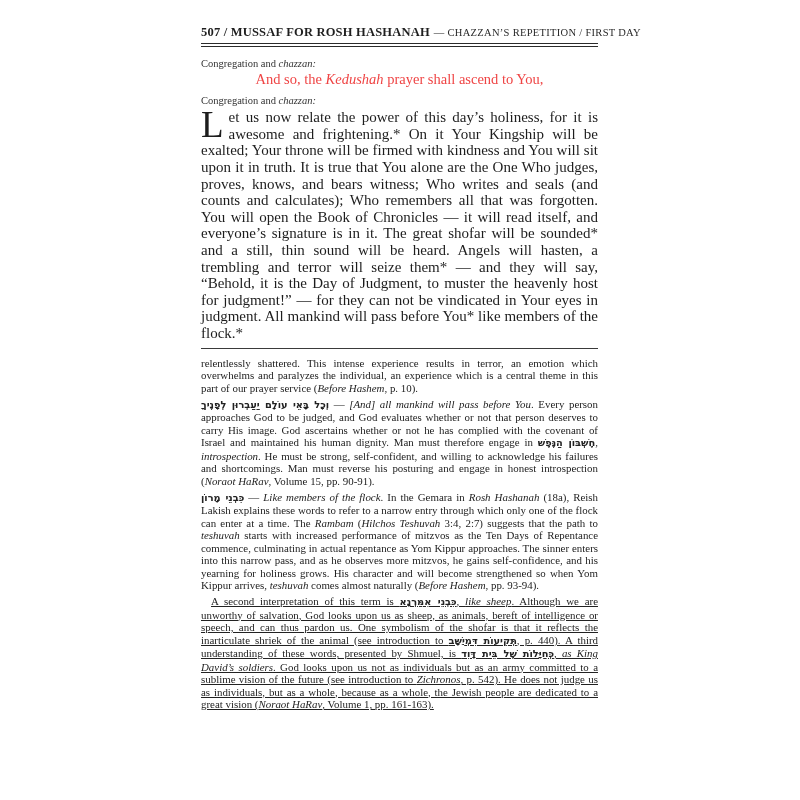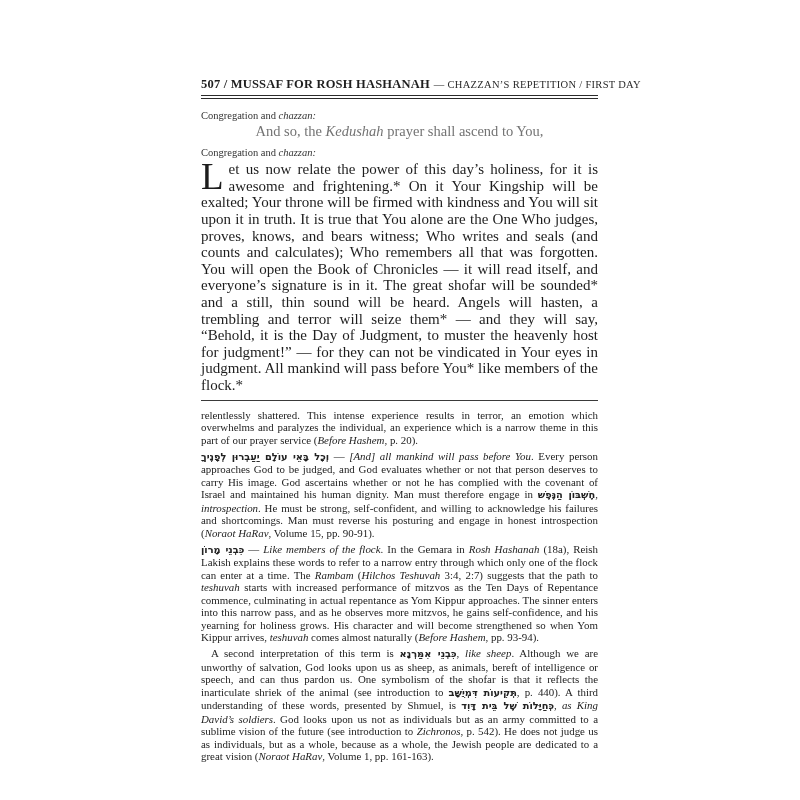--- a/index.html
+++ b/index.html
@@ -1,40 +1,40 @@
 <!DOCTYPE html>
 <html><head>
 <meta charset="utf-8">
 <style>
   html,body{margin:0;padding:0;background:#ffffff;}
   #canvas{position:relative;width:800px;height:800px;background:#ffffff;overflow:hidden;
           font-family:"Liberation Serif", serif;color:#1f1f1f;}
-  .page{position:absolute;left:201px;top:0;width:397px;padding-top:76px;}
+  .page{position:absolute;left:201px;top:0;width:397px;padding-top:24px;}
 
   
   .hdr{white-space:nowrap;line-height:14px;}
   .hdr .hl{font-weight:bold;font-size:12.5px;letter-spacing:0.2px;}
   .hdr .hr{font-size:10.5px;letter-spacing:0.3px;color:#2a2a2a;}
   .rule-double{margin-top:3px;height:2.2px;border-top:1.6px solid #2b2b2b;border-bottom:0.9px solid #2b2b2b;}
 
   
   .rubric{margin-top:11px;font-size:10.5px;color:#333;}
   .rubric2{margin-top:8px;}
-  .kline{text-align:center;font-size:14.5px;line-height:16px;margin-top:2px;color:#737373;}
+  .kline{text-align:center;font-size:14.5px;line-height:16px;margin-top:2px;color:#ef4444;}
 
   
   .prayer{margin:3px 0 0 0;font-size:15px;line-height:16.6px;text-align:justify;color:#1d1d1d;}
   .dropcap{float:left;font-size:37px;line-height:28px;padding:2px 5px 0 0;}
 
   .divider{margin-top:6px;border:none;border-top:1.2px solid #3a3a3a;}
 
   
   .commentary{margin-top:6px;font-size:10.9px;line-height:12.5px;text-align:justify;color:#222;}
   .commentary p{margin:0 0 3.5px 0;}
-  .commentary p.indent{text-indent:10px;}
+  .commentary p.indent{text-indent:10px;text-decoration:underline;}
 
   .seg-i{font-style:italic;}
   .seg-he{font-family:"DejaVu Sans", sans-serif;font-weight:700;font-size:0.9em;
           direction:rtl;unicode-bidi:isolate;}
 </style>
 </head>
 <body>
 
 <div id="canvas">
   <div class="page">
@@ -47,20 +47,20 @@
 
     <div class="rubric"><span>Congregation and </span><span class="seg-i">chazzan:</span></div>
     <div class="kline"><span>And so, the </span><span class="seg-i">Kedushah</span><span> prayer shall ascend to You,</span></div>
     <div class="rubric rubric2"><span>Congregation and </span><span class="seg-i">chazzan:</span></div>
 
     <p class="prayer"><span class="dropcap">L</span><span><span>et us now relate the power of this day’s holiness, for it is awesome and frightening.* On it Your Kingship will be exalted; Your throne will be firmed with kindness and You will sit upon it in truth. It is true that You alone are the One Who judges, proves, knows, and bears witness; Who writes and seals (and counts and calculates); Who remembers all that was forgotten. You will open the Book of Chronicles — it will read itself, and everyone’s signature is in it. The great shofar will be sounded* and a still, thin sound will be heard. Angels will hasten, a trembling and terror will seize them* — and they will say, “Behold, it is the Day of Judgment, to muster the heavenly host for judgment!” — for they can not be vindicated in Your eyes in judgment. All mankind will pass before You* like members of the flock.*</span></span></p>
 
     <hr class="divider">
 
     <div class="commentary">
-      <p><span>relentlessly shattered. This intense experience results in terror, an emotion which overwhelms and paralyzes the individual, an experience which is a narrow theme in this part of our prayer service (</span><span class="seg-i">Before Hashem</span><span>, p. 20).</span></p>
+      <p><span>relentlessly shattered. This intense experience results in terror, an emotion which overwhelms and paralyzes the individual, an experience which is a central theme in this part of our prayer service (</span><span class="seg-i">Before Hashem</span><span>, p. 10).</span></p>
       <p><span class="seg-he">וְכָל בָּאֵי עוֹלָם יַעַבְרוּן לְפָנֶיךָ</span><span> — </span><span class="seg-i">[And] all mankind will pass before You</span><span>. Every person approaches God to be judged, and God evaluates whether or not that person deserves to carry His image. God ascertains whether or not he has complied with the covenant of Israel and maintained his human dignity. Man must therefore engage in </span><span class="seg-he">חֶשְׁבּוֹן הַנֶּפֶשׁ</span><span>, </span><span class="seg-i">introspection</span><span>. He must be strong, self-confident, and willing to acknowledge his failures and shortcomings. Man must reverse his posturing and engage in honest introspection (</span><span class="seg-i">Noraot HaRav</span><span>, Volume 15, pp. 90-91).</span></p>
       <p><span class="seg-he">כִּבְנֵי מָרוֹן</span><span> — </span><span class="seg-i">Like members of the flock</span><span>. In the Gemara in </span><span class="seg-i">Rosh Hashanah</span><span> (18a), Reish Lakish explains these words to refer to a narrow entry through which only one of the flock can enter at a time. The </span><span class="seg-i">Rambam</span><span> (</span><span class="seg-i">Hilchos Teshuvah</span><span> 3:4, 2:7) suggests that the path to </span><span class="seg-i">teshuvah</span><span> starts with increased performance of mitzvos as the Ten Days of Repentance commence, culminating in actual repentance as Yom Kippur approaches. The sinner enters into this narrow pass, and as he observes more mitzvos, he gains self-confidence, and his yearning for holiness grows. His character and will become strengthened so when Yom Kippur arrives, </span><span class="seg-i">teshuvah</span><span> comes almost naturally (</span><span class="seg-i">Before Hashem</span><span>, pp. 93-94).</span></p>
       <p class="indent"><span>A second interpretation of this term is </span><span class="seg-he">כִּבְנֵי אִמַּרְנָא</span><span>, </span><span class="seg-i">like sheep</span><span>. Although we are unworthy of salvation, God looks upon us as sheep, as animals, bereft of intelligence or speech, and can thus pardon us. One symbolism of the shofar is that it reflects the inarticulate shriek of the animal (see introduction to </span><span class="seg-he">תְּקִיעוֹת דִּמְיֻשָּׁב</span><span>, p. 440). A third understanding of these words, presented by Shmuel, is </span><span class="seg-he">כְּחַיָּלוֹת שֶׁל בֵּית דָּוִד</span><span>, </span><span class="seg-i">as King David’s soldiers</span><span>. God looks upon us not as individuals but as an army committed to a sublime vision of the future (see introduction to </span><span class="seg-i">Zichronos</span><span>, p. 542). He does not judge us as individuals, but as a whole, because as a whole, the Jewish people are dedicated to a great vision (</span><span class="seg-i">Noraot HaRav</span><span>, Volume 1, pp. 161-163).</span></p>
     </div>
 
   </div>
 </div>
 
 </body></html>

